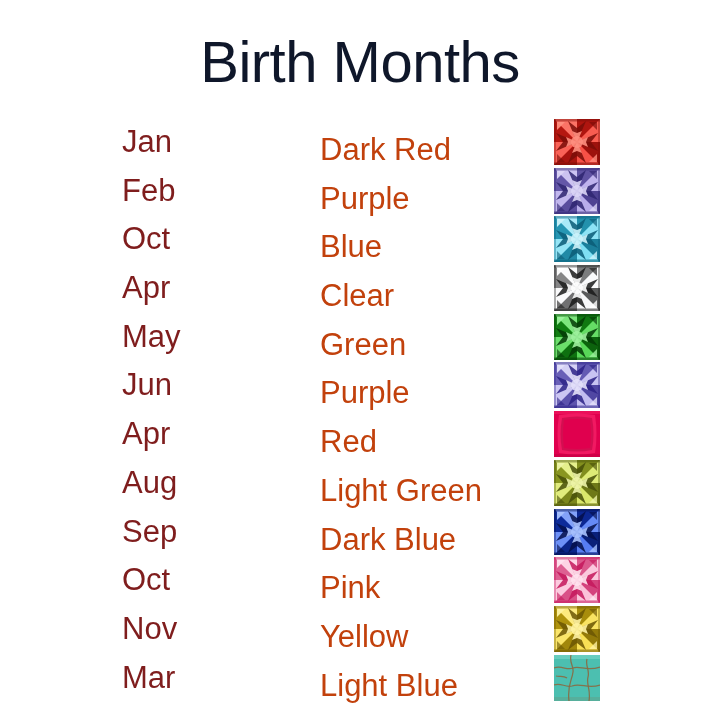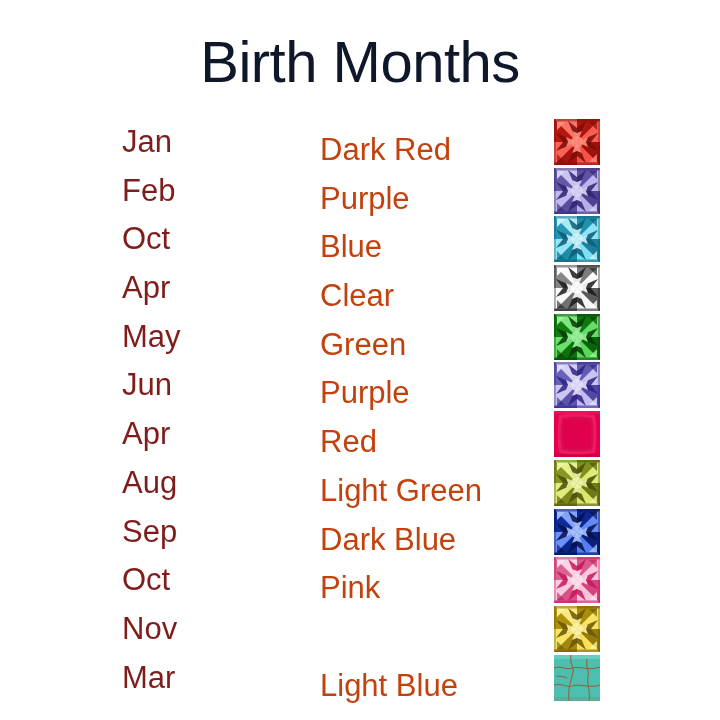--- a/index.html
+++ b/index.html
@@ -393,20 +393,21 @@
             <ellipse cx="23" cy="23" rx="6" ry="6" fill="#ffe3ee" opacity="0.85"></ellipse>
             <polygon points="0,0 46,0 46,2.5 0,2.5" fill="#c4185c" opacity="0.45"></polygon>
             <polygon points="0,43.5 46,43.5 46,46 0,46" fill="#c4185c" opacity="0.55"></polygon>
             <polygon points="0,0 2,0 2,46 0,46" fill="#c4185c" opacity="0.35"></polygon>
             <polygon points="44,0 46,0 46,46 44,46" fill="#c4185c" opacity="0.35"></polygon>
           </svg>
         </div>
       </div>
       <div class="row">
         <div class="month-cell">Nov</div>
+        <div class="color-cell">Yellow</div>
         <div class="gem-cell">
           <svg viewBox="0 0 46 46" width="46" height="46" class="gem">
             <polygon points="0,0 46,0 46,46 0,46" fill="#f2d017"></polygon>
             <polygon points="0,0 23,0 23,23" fill="#fff3a1" opacity="0.75"></polygon>
             <polygon points="23,0 46,0 23,23" fill="#6b5604" opacity="0.55"></polygon>
             <polygon points="46,0 46,23 23,23" fill="#fff3a1" opacity="0.55"></polygon>
             <polygon points="46,23 46,46 23,23" fill="#6b5604" opacity="0.7"></polygon>
             <polygon points="46,46 23,46 23,23" fill="#fff3a1" opacity="0.45"></polygon>
             <polygon points="23,46 0,46 23,23" fill="#6b5604" opacity="0.6"></polygon>
             <polygon points="0,46 0,23 23,23" fill="#fff3a1" opacity="0.6"></polygon>

